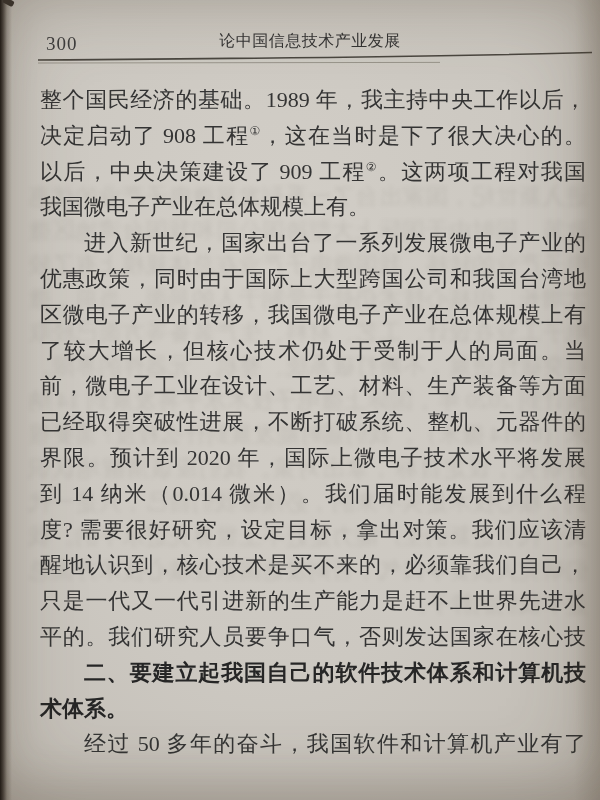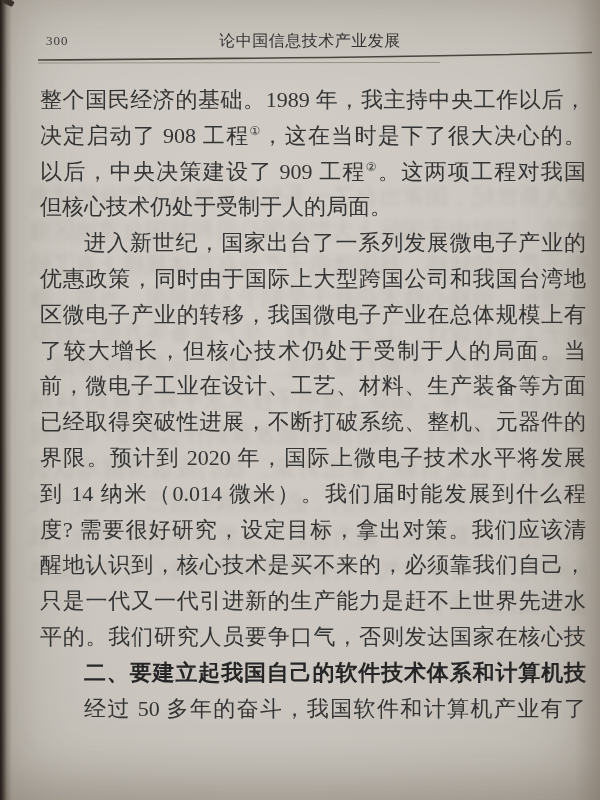--- a/index.html
+++ b/index.html
@@ -38,21 +38,21 @@
   
   .ghost{
     position:absolute;left:28px;right:12px;top:180px;bottom:4px;z-index:1;
     font-size:23px;line-height:34px;color:#4c483f;
     text-align:justify;opacity:.10;filter:blur(2px);
     transform:scaleX(-1);overflow:hidden;pointer-events:none;
   }
   .header{position:absolute;top:0;left:0;right:0;z-index:3;}
   .page-number{
     position:absolute;left:46px;top:33px;
-    font-size:13px;letter-spacing:1px;color:#3d3d3d;
+    font-size:19px;letter-spacing:1px;color:#3d3d3d;
   }
   .running-title{
     position:absolute;left:40px;right:20px;top:31px;text-align:center;
     font-size:16px;letter-spacing:.5px;color:#333;
   }
   .rule-svg{position:absolute;left:0;top:48px;z-index:3;display:block;}
   .body-text{
     position:absolute;left:40px;top:82px;width:546px;z-index:2;
     font-size:22px;line-height:35.8px;color:var(--ink);
     text-rendering:optimizeLegibility;
@@ -77,34 +77,35 @@
 
   <svg class="rule-svg" width="600" height="18" viewBox="0 0 600 18">
     <path d="M38,12 C260,10.5 470,8 592,4.5" fill="none" stroke="#4a463f" stroke-width="1.6"></path>
     <path d="M38,15 L440,14.4" fill="none" stroke="#99948b" stroke-width="1"></path>
   </svg>
 
   <main class="body-text">
       <div class="line fill">整个国民经济的基础。1989 年，我主持中央工作以后，</div>
       <div class="line fill">决定启动了 908 工程<sup class="fn">①</sup>，这在当时是下了很大决心的。</div>
       <div class="line fill">以后，中央决策建设了 909 工程<sup class="fn">②</sup>。这两项工程对我国</div>
-      <div class="line">但核心技术仍处于受制于人的局面。</div>
+      <div class="line">我国微电子产业在总体规模上有。</div>
       <div class="line fill indent">进入新世纪，国家出台了一系列发展微电子产业的</div>
       <div class="line fill">优惠政策，同时由于国际上大型跨国公司和我国台湾地</div>
       <div class="line fill">区微电子产业的转移，我国微电子产业在总体规模上有</div>
       <div class="line fill">了较大增长，但核心技术仍处于受制于人的局面。当</div>
       <div class="line fill">前，微电子工业在设计、工艺、材料、生产装备等方面</div>
       <div class="line fill">已经取得突破性进展，不断打破系统、整机、元器件的</div>
       <div class="line fill">界限。预计到 2020 年，国际上微电子技术水平将发展</div>
       <div class="line fill">到 14 纳米（0.014 微米）。我们届时能发展到什么程</div>
       <div class="line fill">度? 需要很好研究，设定目标，拿出对策。我们应该清</div>
       <div class="line fill">醒地认识到，核心技术是买不来的，必须靠我们自己，</div>
       <div class="line fill">只是一代又一代引进新的生产能力是赶不上世界先进水</div>
       <div class="line fill">平的。我们研究人员要争口气，否则发达国家在核心技</div>
       <div class="line fill bold indent">二、要建立起我国自己的软件技术体系和计算机技</div>
+      <div class="line bold">术体系。</div>
       <div class="line fill indent">经过 50 多年的奋斗，我国软件和计算机产业有了</div>
     </main>
 
   <div class="edge-left"></div>
   <div class="corner-speck"></div>
   <div class="edge-right"></div>
   <div class="vignette"></div>
 </div>
 
 </body></html>

